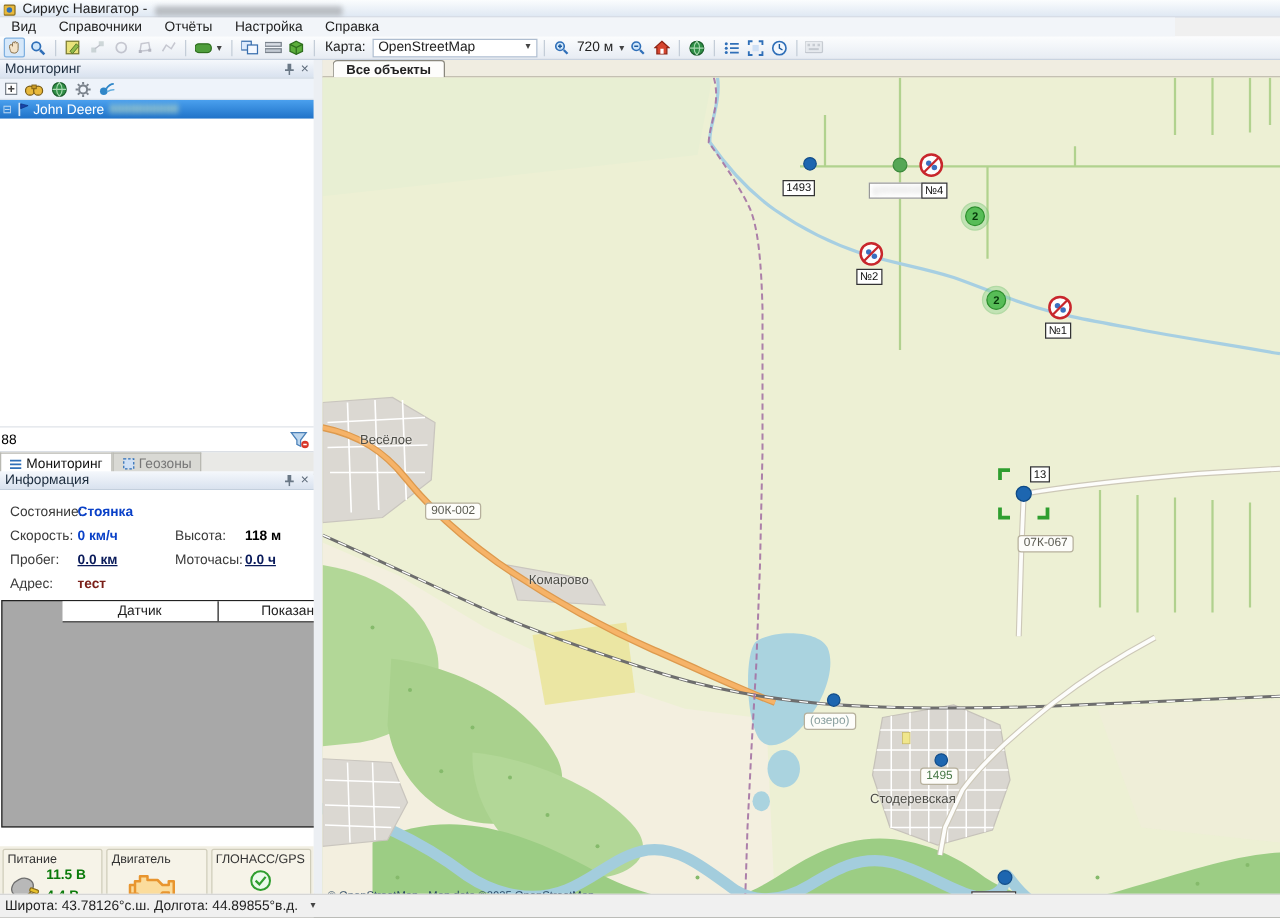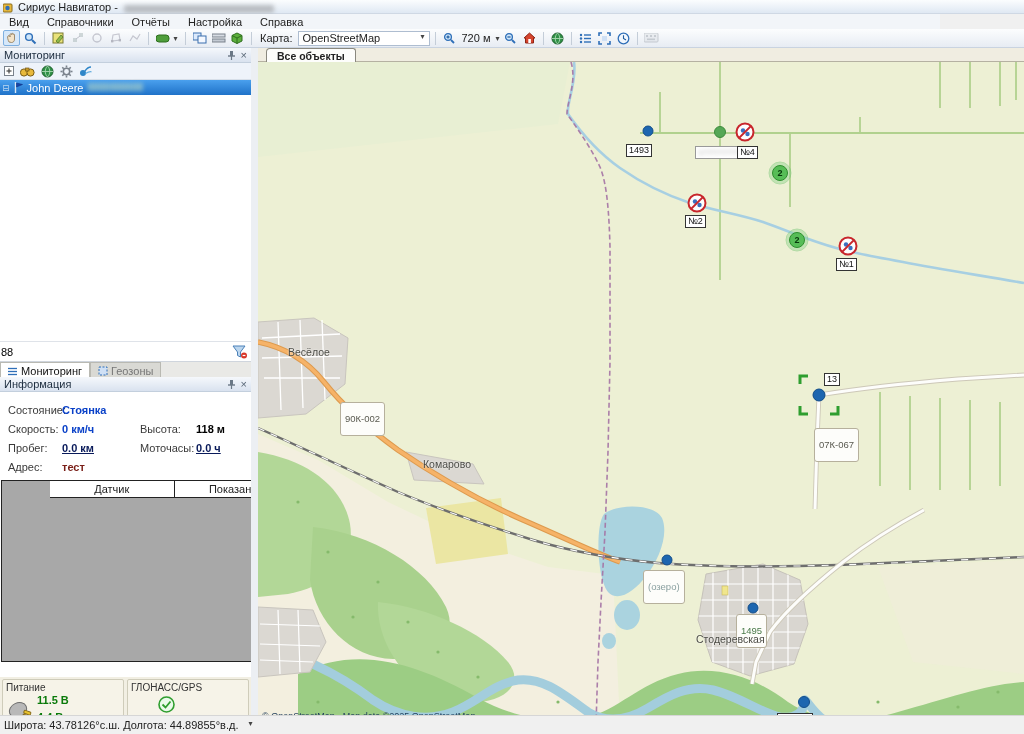--- a/index.html
+++ b/index.html
@@ -64,21 +64,21 @@
              display:flex;align-items:flex-start;padding:3px 4px 0;box-sizing:border-box;color:#222;}
   
   #mapregion{left:258px;top:48px;width:766px;height:675px;background:#f0ede1;}
   #maptabbar{height:13px;background:#f0ede1;border-bottom:1px solid #b5b1a2;position:relative;}
   .maptab{position:absolute;left:8px;top:0;height:13px;padding:0 10px;background:#fdfdfb;border:1px solid #8a887e;border-bottom:none;
           border-radius:4px 3px 0 0;font-weight:bold;font-size:10.5px;display:flex;align-items:center;color:#222;}
   #mapcanvas{position:relative;width:766px;height:662px;overflow:hidden;background:#edf0d4;}
   #mapcanvas svg{position:absolute;left:0;top:0;}
   .mlabel{position:absolute;background:#fff;border:1px solid #333;font-size:9px;line-height:11px;padding:0 2px;color:#111;white-space:nowrap;}
   .shield{position:absolute;background:#fdfdfa;border:1px solid #b6b09c;border-radius:3px;font-size:9.5px;line-height:12px;
-          padding:10px 4px;color:#5a5a50;white-space:nowrap;}
+          padding:0 4px;color:#5a5a50;white-space:nowrap;}
   .townlabel{position:absolute;color:#4b4b45;font-size:10.5px;text-shadow:0 0 2px #fff;white-space:nowrap;}
   #watermark{position:absolute;left:55px;top:282px;font-size:29px;font-weight:bold;color:#f6f6f4;
              letter-spacing:7px;text-shadow:2px 2px 3px rgba(100,100,100,.85);white-space:nowrap;}
   #attribution{position:absolute;left:4px;bottom:3px;font-size:9px;color:#1f3d5c;}
   .blurtext{filter:blur(2px);color:#ddf0c0;font-size:10px;}
   .splitter{left:251px;top:48px;width:7px;height:667px;background:#eceff3;border-right:1px solid #c8cfd9;}
 </style>
 </head>
 <body>
 
@@ -360,20 +360,26 @@
             <div class="wtitle">Питание</div>
             <svg class="abs" style="left:4px;top:18px" width="26" height="24">
                 <ellipse cx="11" cy="12" rx="9" ry="7" fill="#b8b8b8" stroke="#6e6e6e" transform="rotate(-25 11 12)"></ellipse>
                 <rect x="17" y="13" width="7" height="3" rx="1" fill="#e8c22c" stroke="#8a6d1c" transform="rotate(20 20 14)"></rect>
                 <rect x="16" y="17" width="7" height="3" rx="1" fill="#e8c22c" stroke="#8a6d1c" transform="rotate(20 19 18)"></rect>
               </svg>
             <div class="wval abs" style="left:34px;top:14px">11.5 В</div>
             <div class="wval abs" style="left:34px;top:31px">4.4 В</div>
           </div>
           <div class="wbox">
+            <div class="wtitle">Двигатель</div>
+            <svg class="abs" style="left:16px;top:15px" width="40" height="28">
+                <path d="M6,10 L10,10 L10,6 L16,6 L16,9 L24,9 L28,13 L33,13 L33,10 L37,10 L37,22 L33,22 L33,19 L28,19 L24,24 L12,24 L8,20 L6,20 Z M2,13 L6,13 L6,20 L2,20 Z" fill="#fbdc9c" stroke="#e8952f" stroke-width="2" stroke-linejoin="round"></path>
+              </svg>
+          </div>
+          <div class="wbox">
             <div class="wtitle">ГЛОНАСС/GPS</div>
             <svg class="abs" style="left:30px;top:16px" width="17" height="17">
                 <circle cx="8.5" cy="8.5" r="7.5" fill="#eafaea" stroke="#2f9e2f" stroke-width="1.6"></circle>
                 <path d="M4.5,8.5 L7.5,11.5 L12.5,5.5" fill="none" stroke="#2f9e2f" stroke-width="1.8"></path>
               </svg>
             <div class="wval abs" style="left:34px;top:36px">17</div>
           </div>
         </div>
       </div>
     </div>

